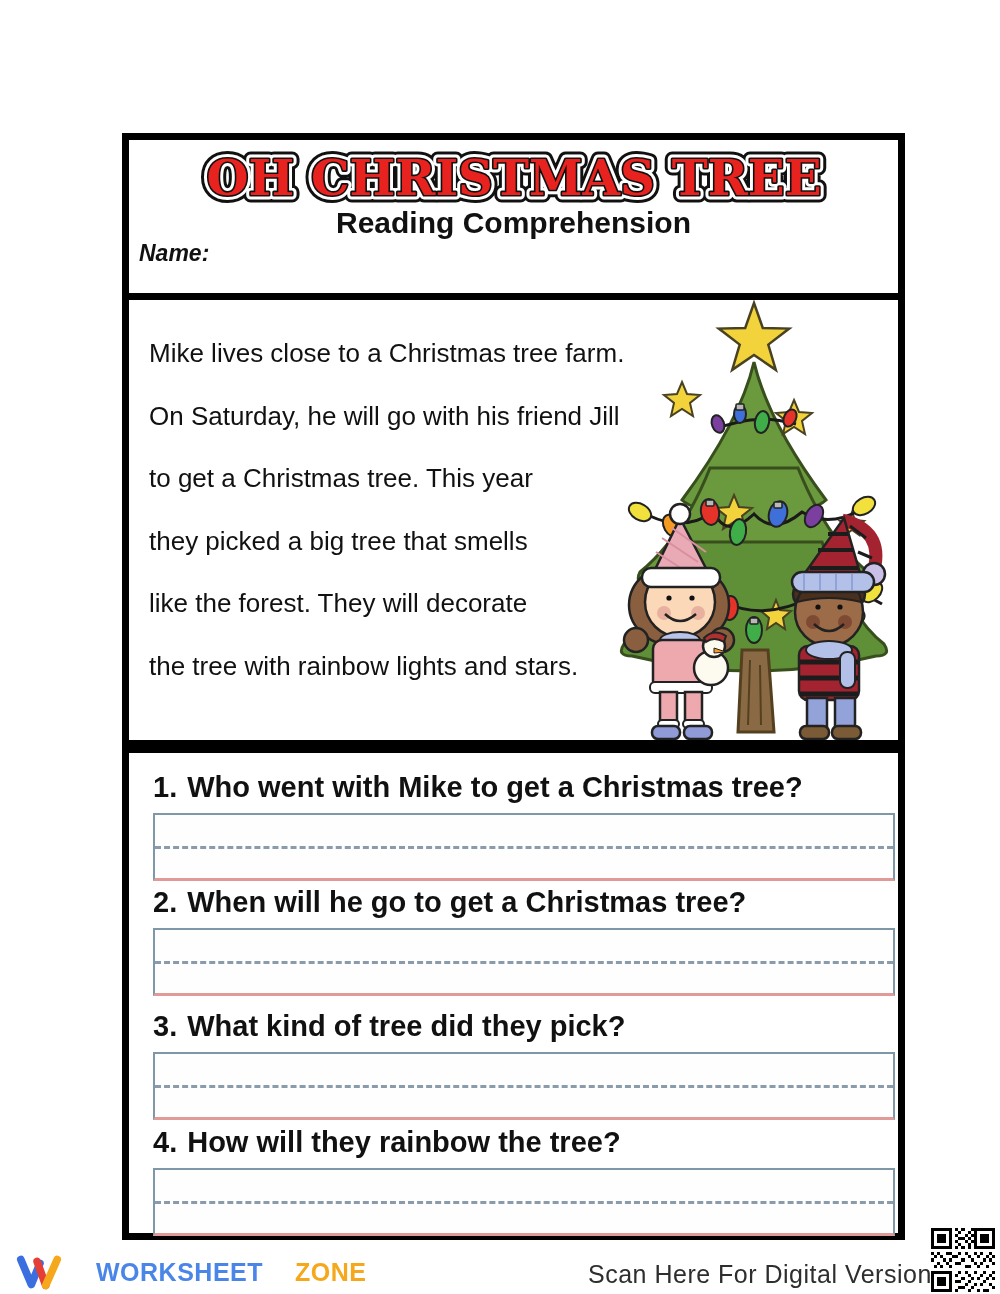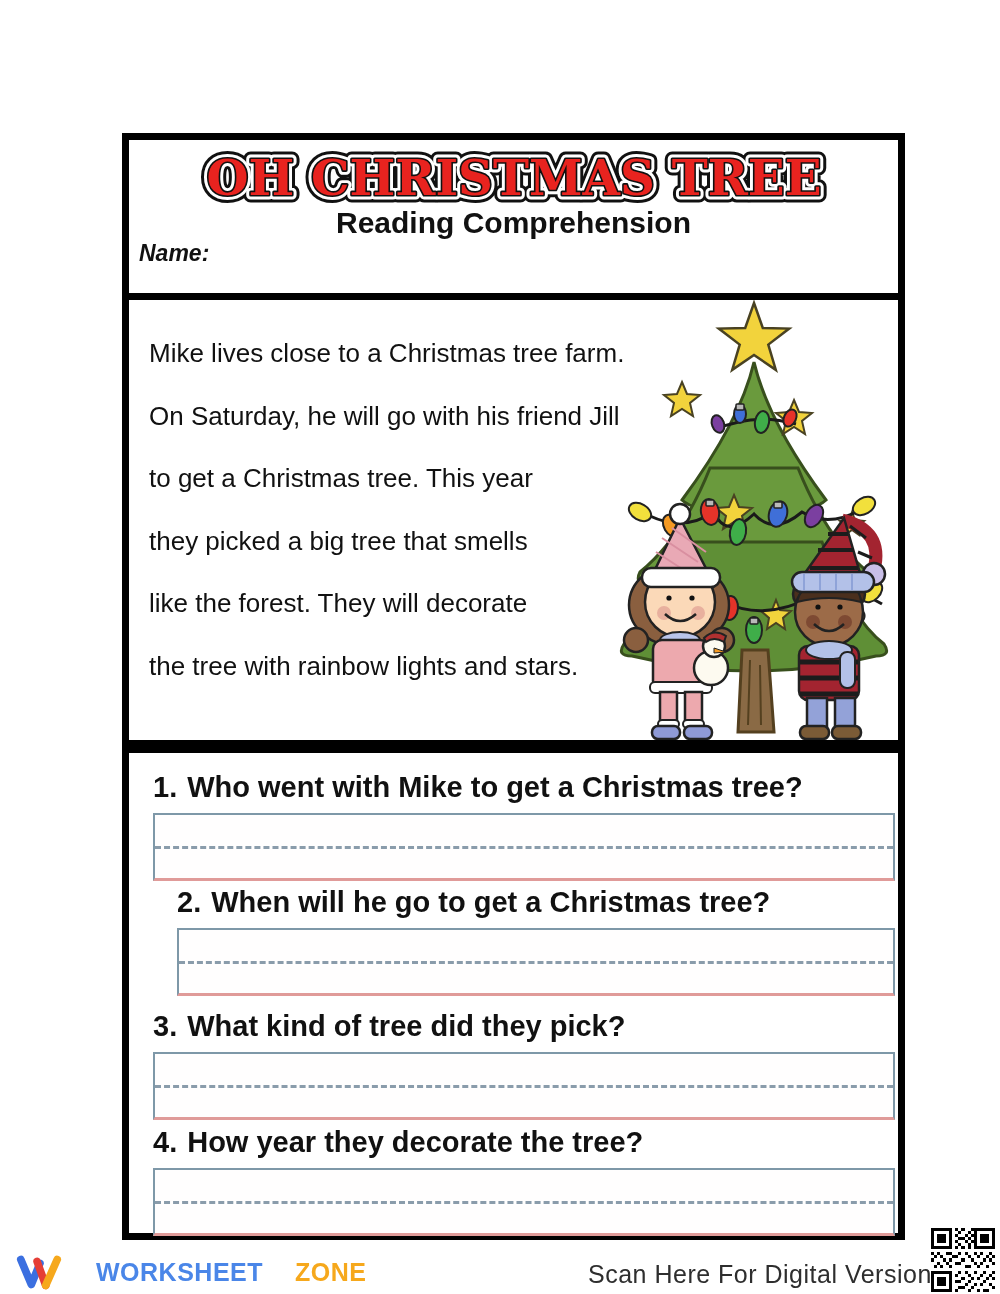--- a/index.html
+++ b/index.html
@@ -27,21 +27,21 @@
   .illustration{position:absolute;right:2px;bottom:0;width:282px;height:440px;}
 
   
   .questions-sec{position:relative;flex:1;}
   .question{position:absolute;left:0;right:0;}
   .q-text{font-size:29px;font-weight:600;padding-left:24px;white-space:nowrap;}
   .q-num{margin-right:10px;}
   .answer-box{position:relative;box-sizing:border-box;margin:9px 3px 0 24px;height:68px;
               border:2px solid #7e98a8;border-bottom:3px solid #e09b99;background:#fffefe;}
   .answer-mid{position:absolute;left:0;right:0;top:31px;border-top:3px dashed #8a9cab;}
-  .q1{top:18px;} .q2{top:133px;margin-left:24px;} .q3{top:257px;} .q4{top:373px;}
+  .q1{top:18px;} .q2{top:133px;} .q3{top:257px;} .q4{top:373px;}
 
   
   .footer-logo{position:absolute;left:16px;top:1252px;display:flex;align-items:center;gap:26px;}
   .logo-mark{width:46px;height:40px;margin-right:8px;}
   .brand{font-size:25px;font-weight:bold;letter-spacing:0.5px;}
   .brand-primary{color:#4a86e8;}
   .brand-secondary{color:#f6a81c;margin-left:6px;}
   .scan-label{position:absolute;left:588px;top:1260px;font-size:25px;color:#2e2e2e;
               letter-spacing:0.5px;white-space:nowrap;}
   .qr{position:absolute;left:930px;top:1228px;width:66px;height:64px;background:#fff;}
@@ -210,21 +210,21 @@
         <div class="q-text">
           <span class="q-num">3.</span><span>What kind of tree did they pick?</span>
         </div>
         <div class="answer-box">
           <div class="answer-mid"></div>
         </div>
       </div>
 
       <div class="question q4">
         <div class="q-text">
-          <span class="q-num">4.</span><span>How year they decorate the tree?</span>
+          <span class="q-num">4.</span><span>How will they rainbow the tree?</span>
         </div>
         <div class="answer-box">
           <div class="answer-mid"></div>
         </div>
       </div>
 
     </div>
   </div>
 
   <div class="footer-logo">

